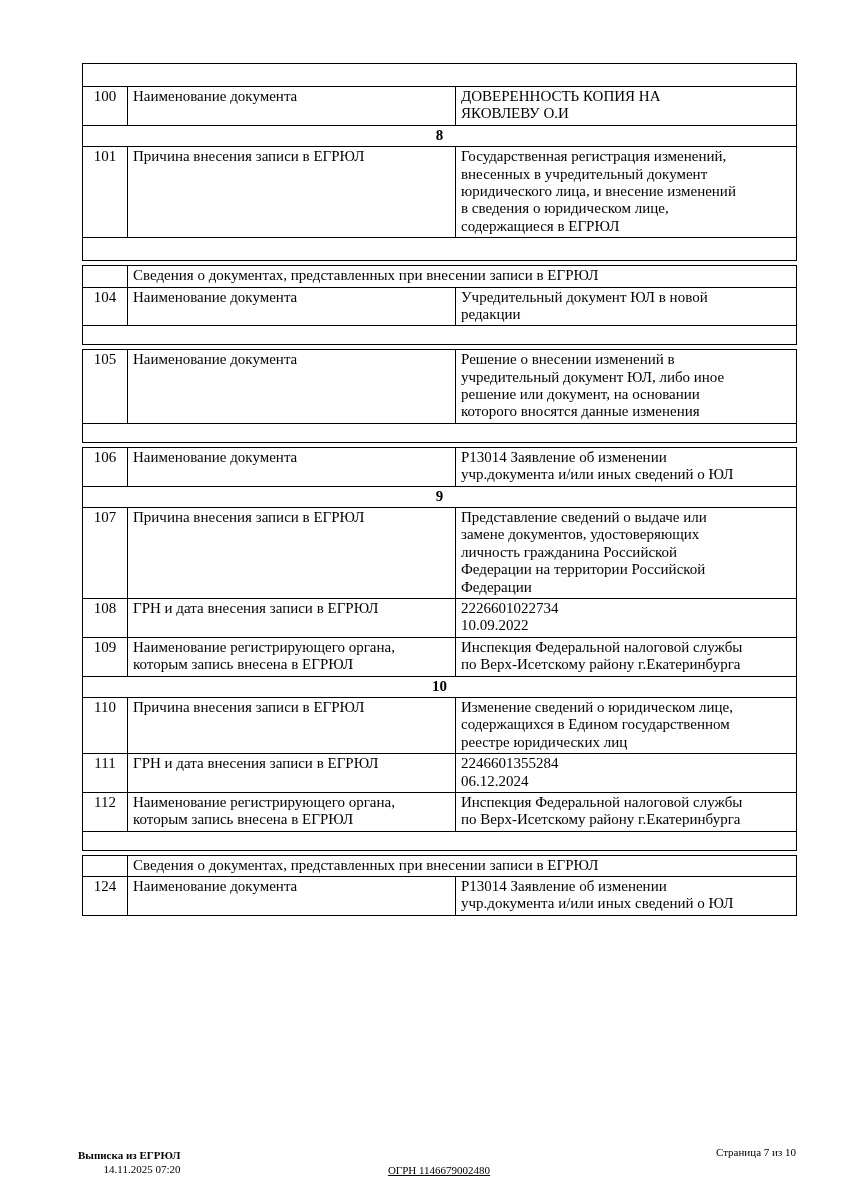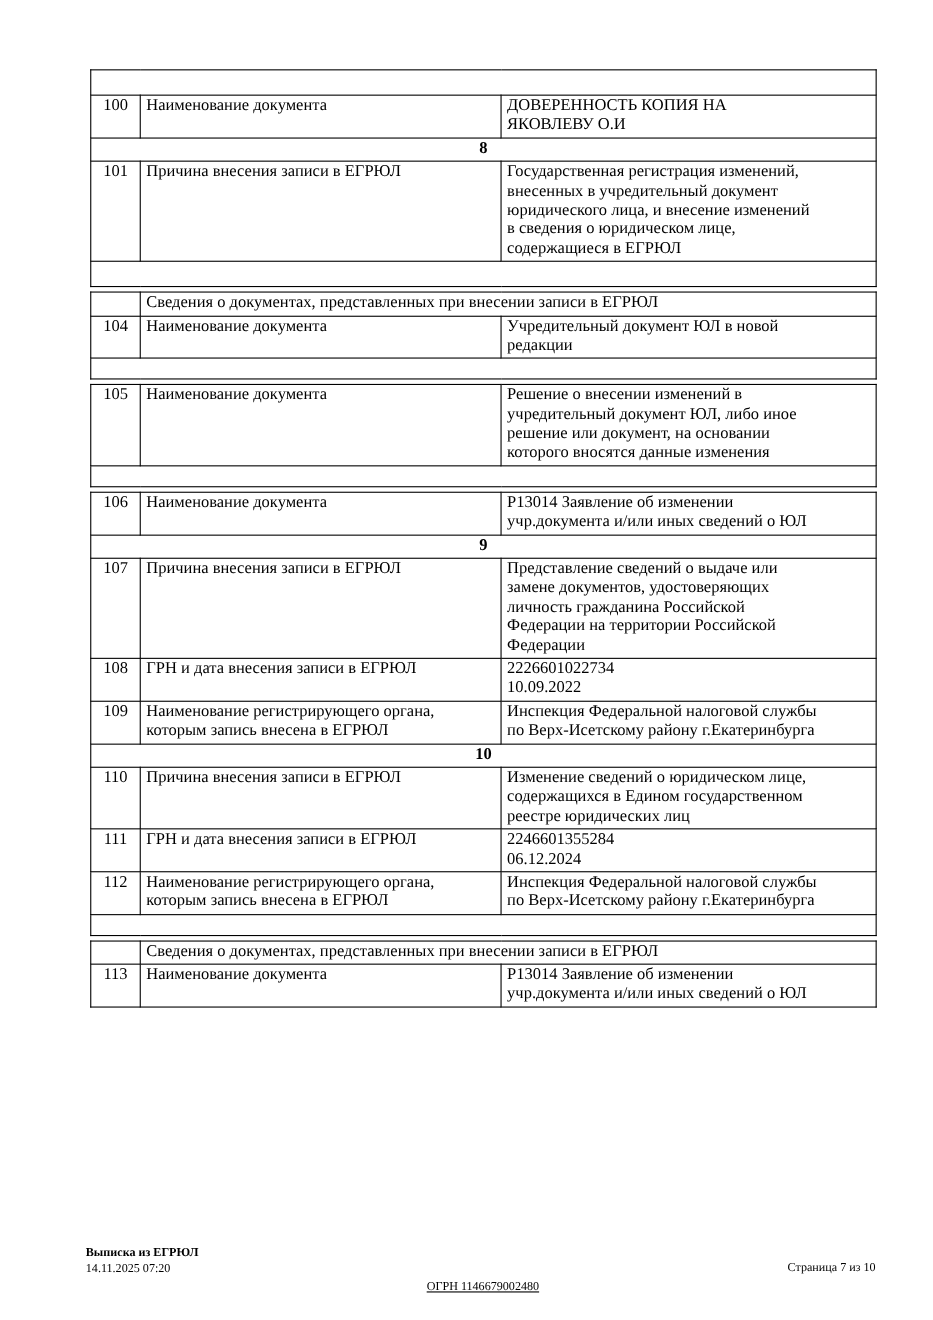--- a/index.html
+++ b/index.html
@@ -60,21 +60,22 @@
     position: absolute;
     top: 1133px;
     left: 0;
     width: 848px;
     font-size: 11px;
     line-height: 1.25;
   }
   .footer-left {
     position: absolute;
     left: 78px;
-    top: 0;
+    top: 16px;
+    text-align: right;
   }
   .footer-left .title {
     font-weight: bold;
   }
   .footer-center {
     position: absolute;
     left: 82px;
     width: 714px;
     top: 31px;
     text-align: center;
@@ -237,21 +238,21 @@
         <col style="width: 45px;">
         <col style="width: 328px;">
         <col style="width: 341px;">
       </colgroup>
       <tbody>
         <tr>
           <td class="num-cell"></td>
           <td colspan="2" class="subheader-cell">Сведения о документах, представленных при внесении записи в ЕГРЮЛ</td>
         </tr>
         <tr>
-          <td class="num-cell">113</td>
+          <td class="num-cell">124</td>
           <td>Наименование документа</td>
           <td>Р13014 Заявление об изменении
 учр.документа и/или иных сведений о ЮЛ</td>
         </tr>
       </tbody>
     </table>
   </div>
 
 <div class="footer">
   <div class="footer-left">

